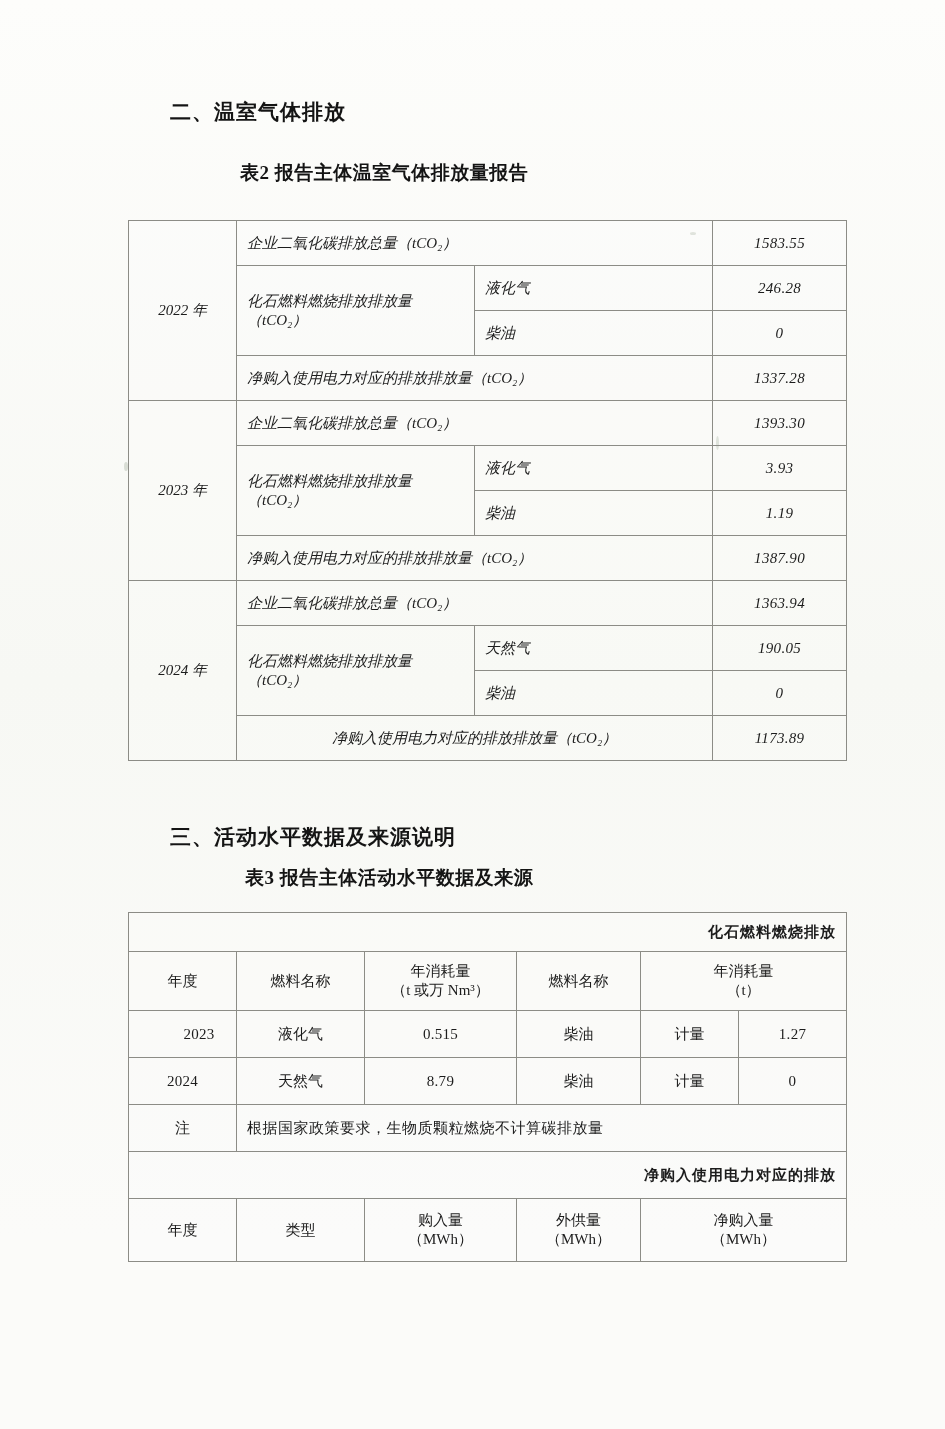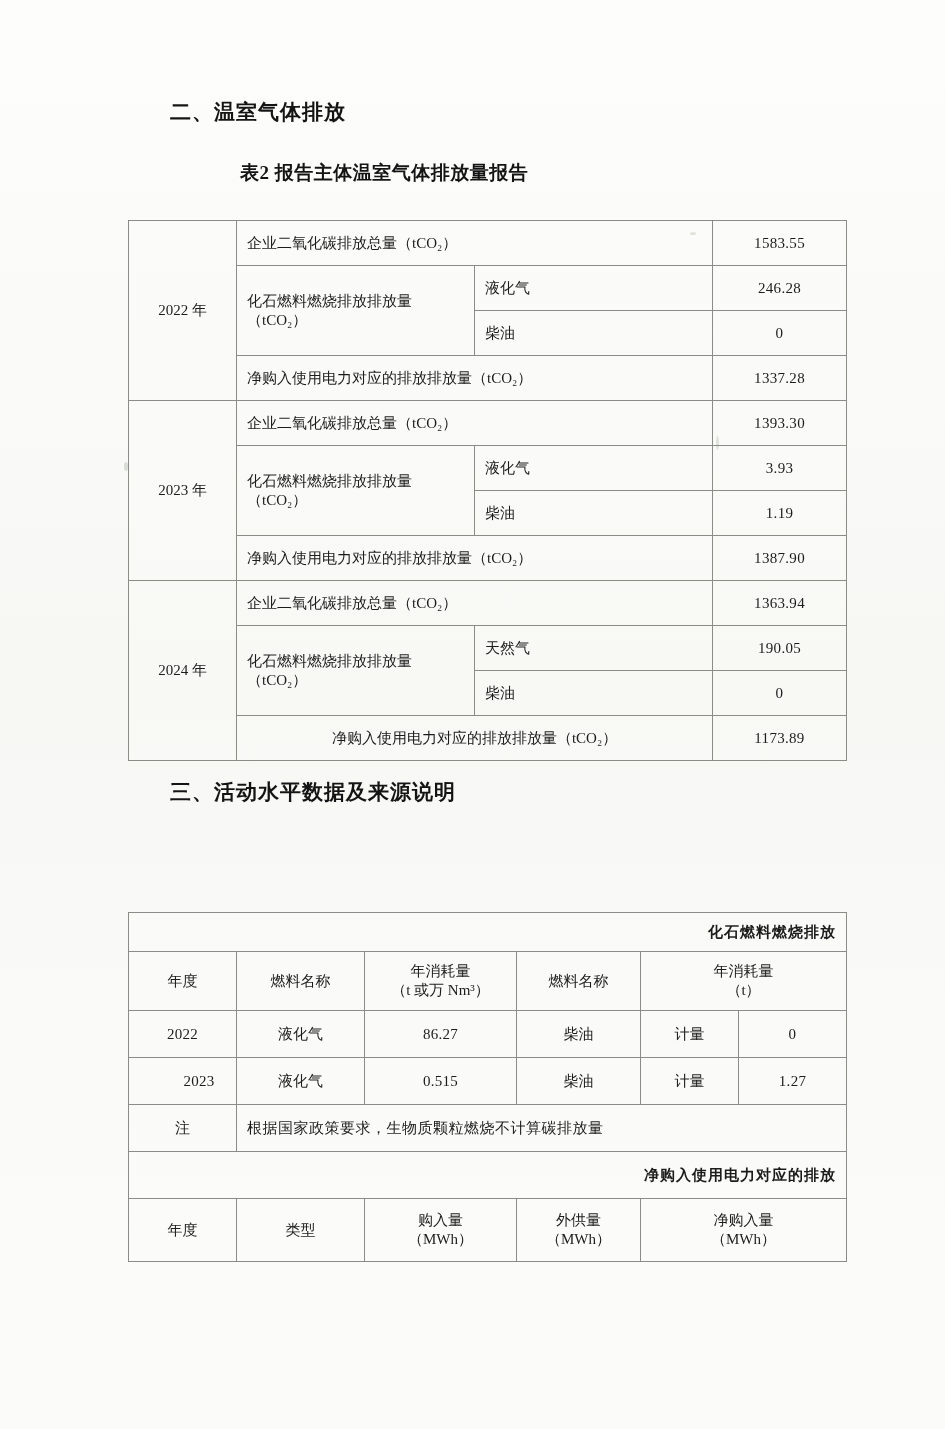--- a/index.html
+++ b/index.html
@@ -55,21 +55,21 @@
   .nowrap { white-space: nowrap; }
   .two-line { line-height: 1.35; }
   .num { font-family: "Liberation Serif", serif; letter-spacing: 0.3px; }
 
   
   #table2 {
     left: 128px;
     top: 220px;
     width: 718px;
   }
-  #table2 td { height: 44px; }
+  #table2 td { height: 44px; font-style: italic; }
 
   
   #table3 {
     left: 128px;
     top: 912px;
     width: 718px;
   }
   #table3 td { height: 38px; }
 
   .hdr-band {
@@ -171,22 +171,23 @@
         <td class="l">柴油</td>
         <td class="c num">0</td>
       </tr>
       <tr>
         <td class="c" colspan="2">净购入使用电力对应的排放排放量（tCO₂）</td>
         <td class="c num">1173.89</td>
       </tr>
     </tbody>
   </table>
 
-  <div class="section-heading" style="left:170px; top:778px;">三、活动水平数据及来源说明</div>
-
+  <div class="section-heading" style="left:170px; top:823px;">三、活动水平数据及来源说明</div>
+
+  <div class="table-caption" style="left:245px; top:865px;">表3 报告主体活动水平数据及来源</div>
 
   <table class="tbl" id="table3">
     <colgroup>
       <col style="width:108px">
       <col style="width:128px">
       <col style="width:152px">
       <col style="width:124px">
       <col style="width:98px">
       <col style="width:108px">
     </colgroup>
@@ -202,35 +203,35 @@
           <span>（t 或万 Nm³）</span>
         </td>
         <td class="c">燃料名称</td>
         <td class="c two-line" colspan="2">
           <span>年消耗量</span><br>
           <span>（t）</span>
         </td>
       </tr>
 
       <tr>
-        <td class="c num" style="height:46px;">2022</td>
-        <td class="c">液化气</td>
-        <td class="c num">86.27</td>
-        <td class="c">柴油</td>
-        <td class="c">计量</td>
-        <td class="c num">0</td>
-      </tr>
-      <tr>
         <td class="c num" style="height:46px;padding-left:43px;">2023</td>
         <td class="c">液化气</td>
         <td class="c num">0.515</td>
         <td class="c">柴油</td>
         <td class="c">计量</td>
         <td class="c num">1.27</td>
       </tr>
+      <tr>
+        <td class="c num" style="height:46px;">2024</td>
+        <td class="c">天然气</td>
+        <td class="c num">8.79</td>
+        <td class="c">柴油</td>
+        <td class="c">计量</td>
+        <td class="c num">0</td>
+      </tr>
 
       <tr>
         <td class="c" style="height:46px;">注</td>
         <td class="l note-text" colspan="5">根据国家政策要求，生物质颗粒燃烧不计算碳排放量</td>
       </tr>
 
       <tr>
         <td class="c hdr-band" style="height:46px;" colspan="6">净购入使用电力对应的排放</td>
       </tr>
 

